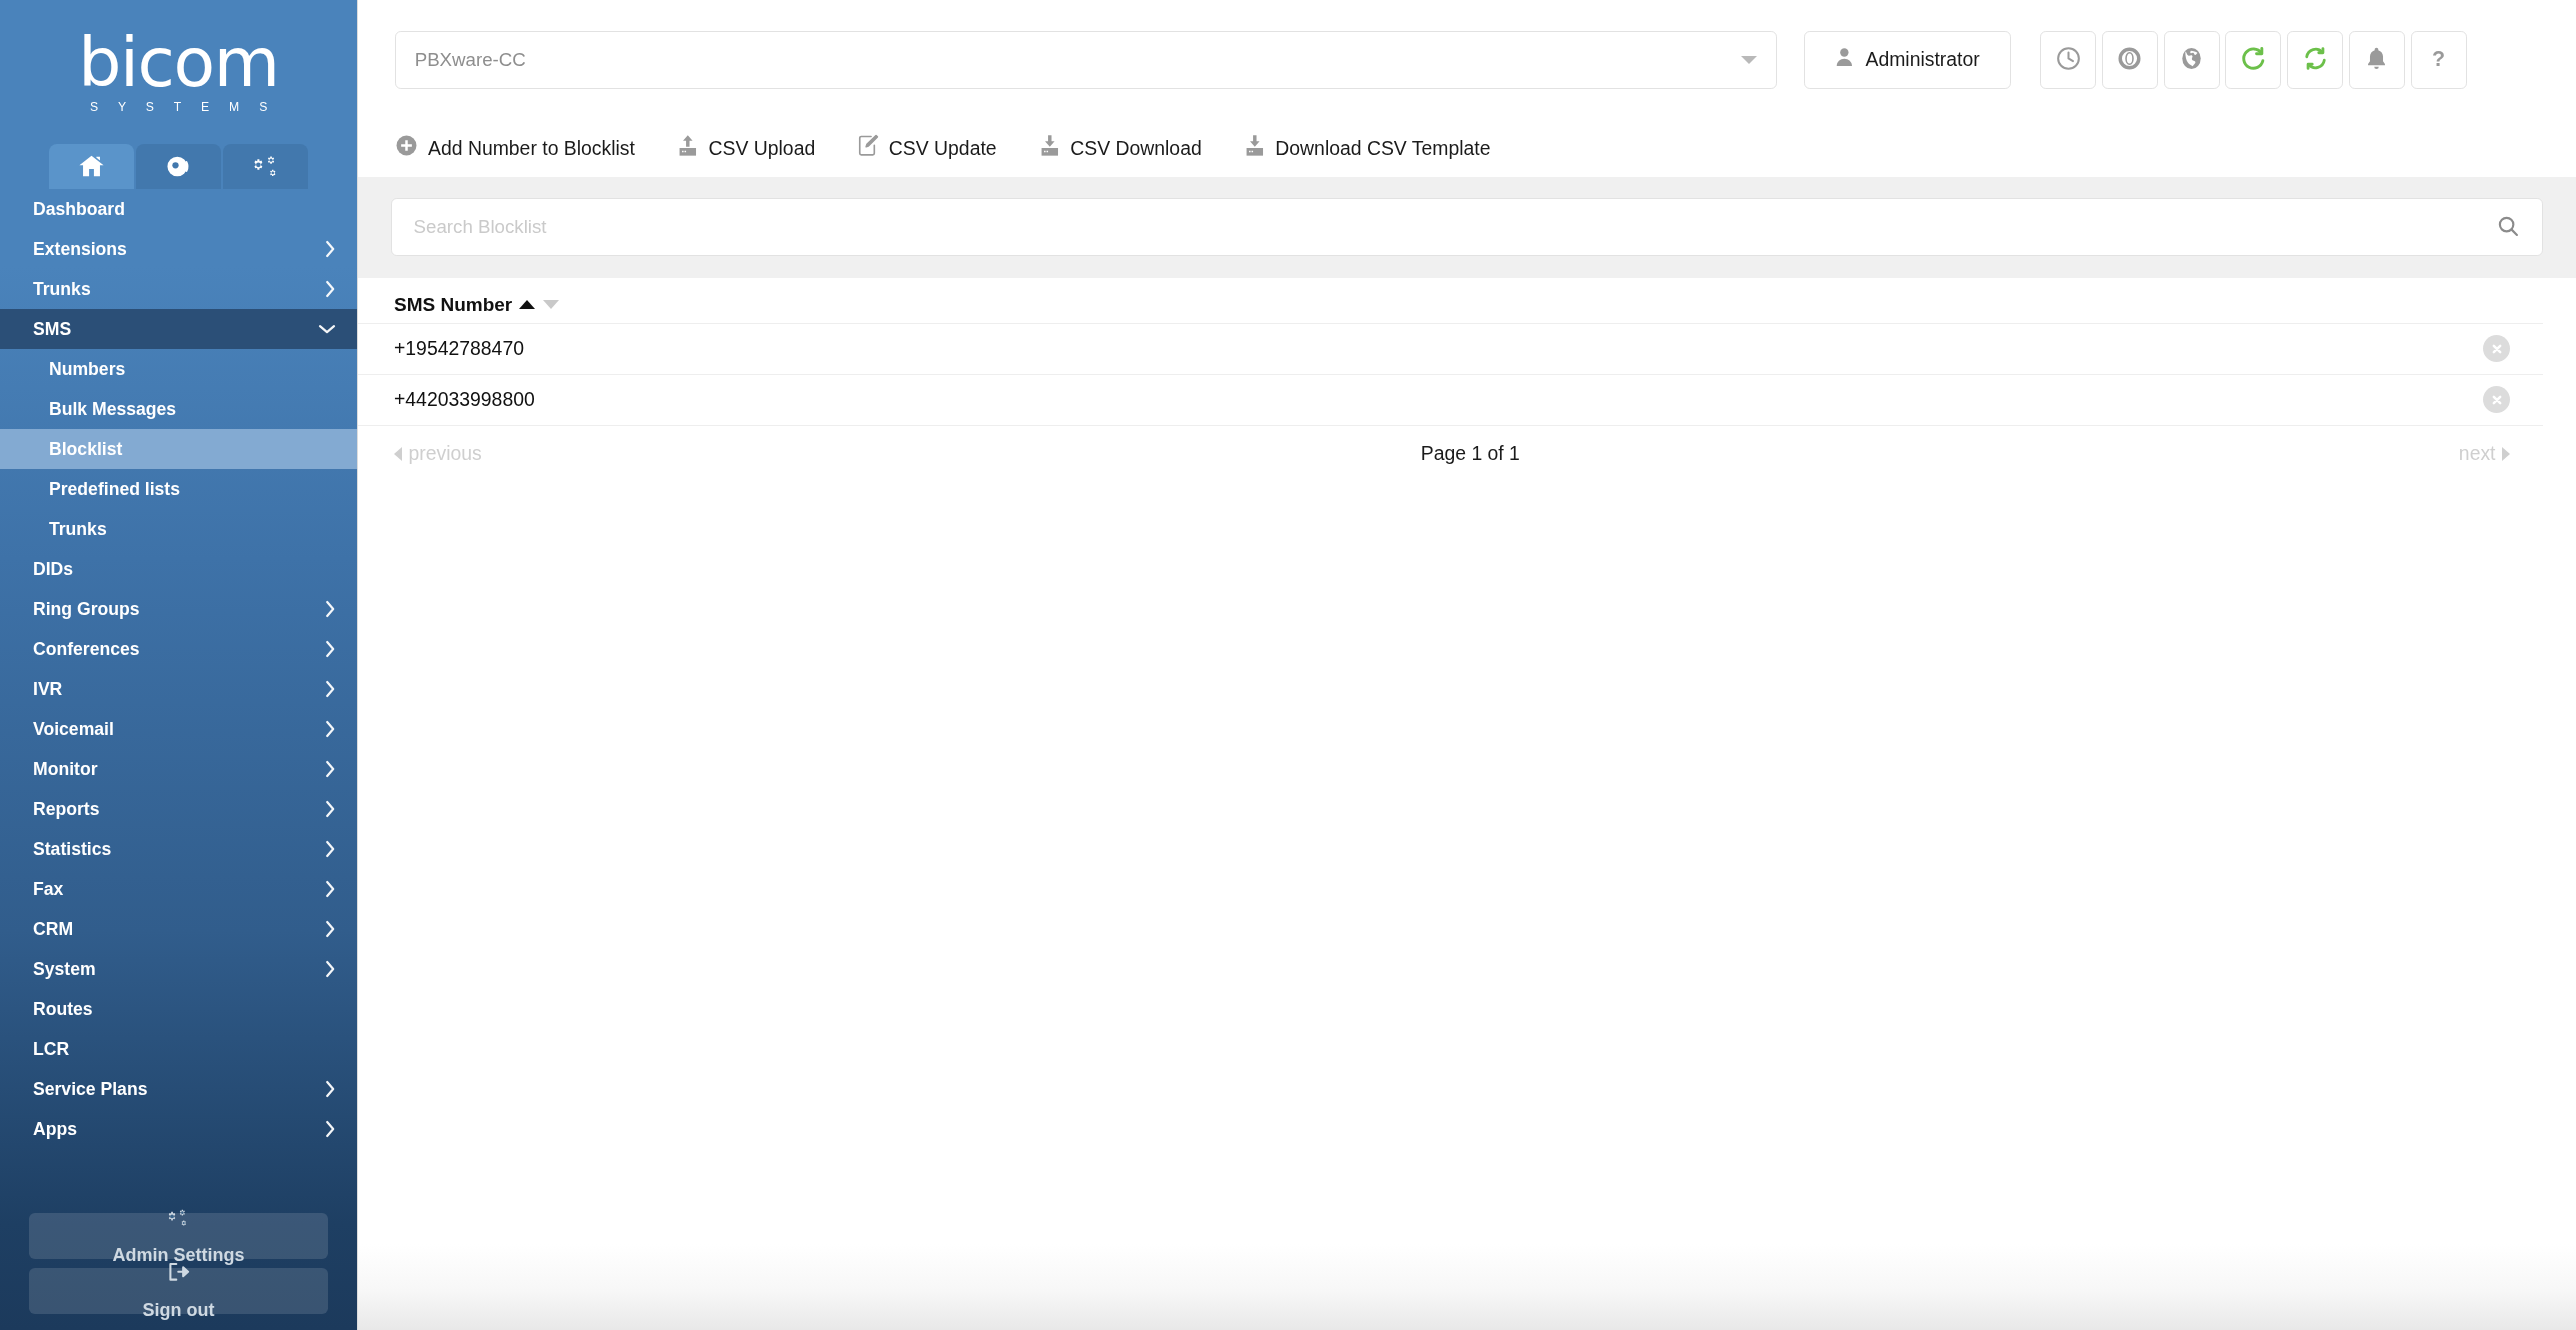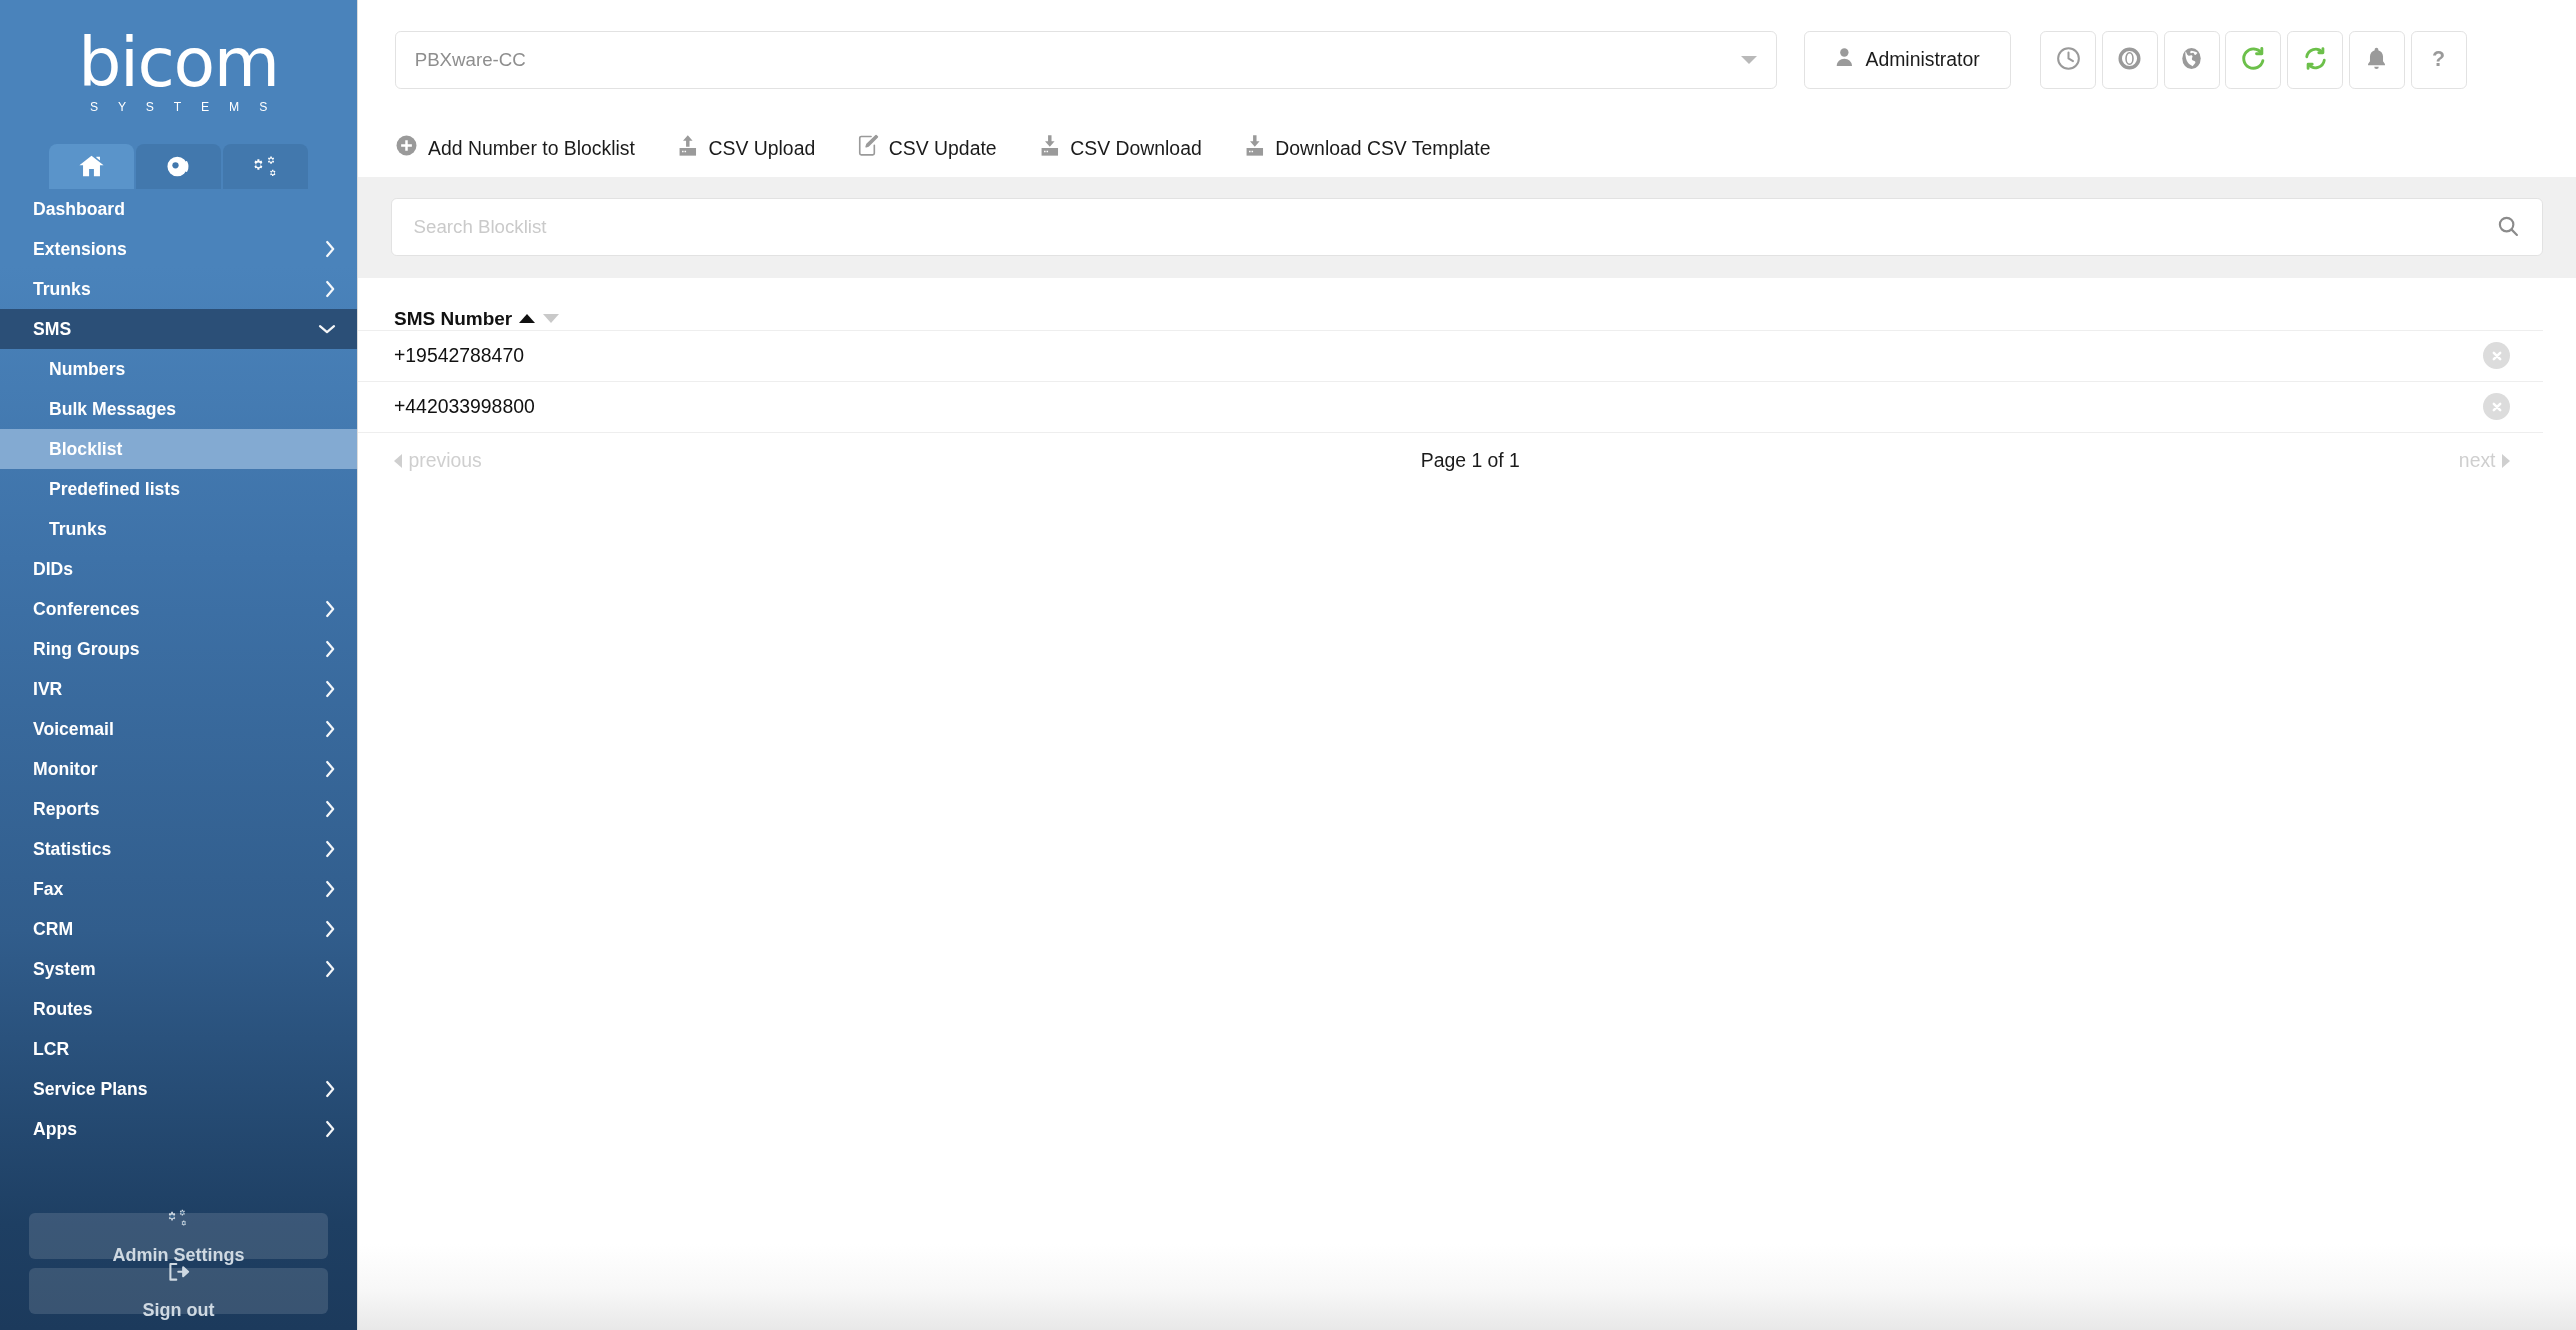--- a/index.html
+++ b/index.html
@@ -243,23 +243,23 @@
     font-size: 18.7px;
     color: #404040;
     font-family: "Liberation Sans", sans-serif;
     background: transparent;
   }
   .search-box input::placeholder { color: #cacaca; }
 
   .table-wrap { padding: 0 33px 0 0; background: #ffffff; }
 
   .thead {
-    height: 53px;
-    display: flex;
-    align-items: flex-end;
+    height: 46px;
+    display: flex;
+    align-items: flex-start;
     padding: 16px 33px 0 36px;
     border-bottom: 0.7px solid #eeeeee;
   }
   .th {
     font-size: 19px;
     font-weight: bold;
     color: #111111;
     display: flex;
     align-items: center;
     gap: 7.2px;
@@ -435,30 +435,30 @@
 
       <div class="nav-item sub">
         <span class="nav-label">Trunks</span>
       </div>
 
       <div class="nav-item">
         <span class="nav-label">DIDs</span>
       </div>
 
       <div class="nav-item">
+        <span class="nav-label">Ring Groups</span>
+        <span class="chev">
+          <svg width="14.4" height="20" viewBox="0 0 12 20" fill="none" stroke="#ffffff" stroke-width="2.2" stroke-linecap="round" stroke-linejoin="round">
+              <path d="M3 3l6 7-6 7"></path>
+            </svg>
+        </span>
+      </div>
+
+      <div class="nav-item">
         <span class="nav-label">Conferences</span>
-        <span class="chev">
-          <svg width="14.4" height="20" viewBox="0 0 12 20" fill="none" stroke="#ffffff" stroke-width="2.2" stroke-linecap="round" stroke-linejoin="round">
-              <path d="M3 3l6 7-6 7"></path>
-            </svg>
-        </span>
-      </div>
-
-      <div class="nav-item">
-        <span class="nav-label">Ring Groups</span>
         <span class="chev">
           <svg width="14.4" height="20" viewBox="0 0 12 20" fill="none" stroke="#ffffff" stroke-width="2.2" stroke-linecap="round" stroke-linejoin="round">
               <path d="M3 3l6 7-6 7"></path>
             </svg>
         </span>
       </div>
 
       <div class="nav-item">
         <span class="nav-label">IVR</span>
         <span class="chev">

